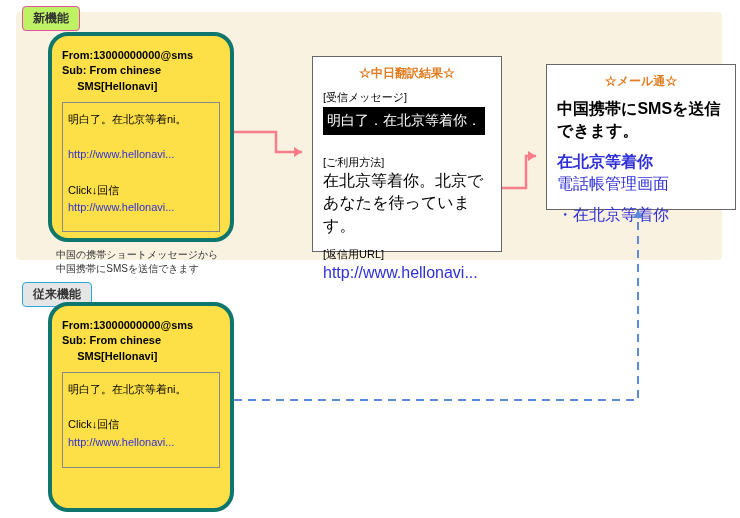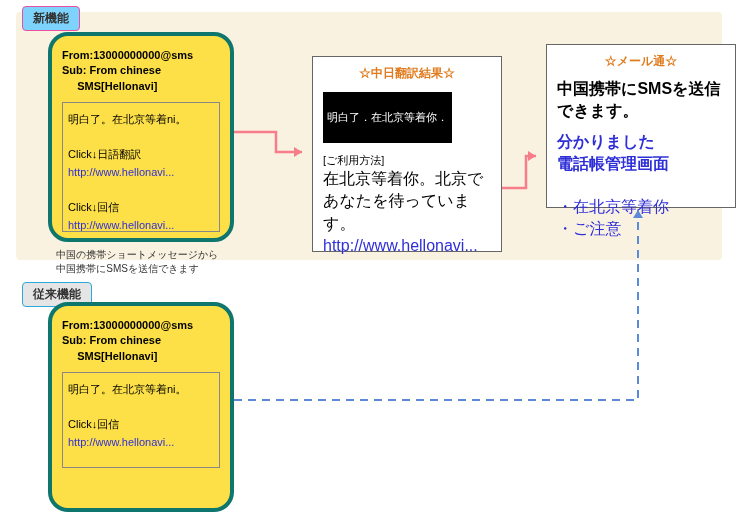--- a/index.html
+++ b/index.html
@@ -1,76 +1,76 @@
 <!DOCTYPE html>
 <html><head>
 <meta charset="utf-8">
 <style>
   *{box-sizing:border-box;margin:0;padding:0}
   body{font-family:"MS PGothic","Hiragino Kaku Gothic Pro",sans-serif;font-size:12px;background:#fff;width:740px;height:518px;position:relative}
   .region-new{position:absolute;left:16px;top:12px;width:706px;height:248px;background:#faf2e1;border-radius:4px}
   .tag{position:absolute;display:inline-block;padding:3px 10px;border-radius:4px;font-weight:bold;font-size:12px;color:#333}
-  .tag-new{left:22px;top:6px;background:#7dd3fc;border:1px solid #e84fa2}
+  .tag-new{left:22px;top:6px;background:#bef264;border:1px solid #e84fa2}
   .tag-old{left:22px;top:282px;background:#e5e5e5;border:1px solid #2ca8d8}
   .phone{position:absolute;border:4px solid #0f766e;border-radius:20px;background:#fde047;padding:12px 10px 14px;width:186px}
   .phone-new{left:48px;top:32px;height:210px}
   .phone-old{left:48px;top:302px;height:210px}
   .pfrom,.psub{font-weight:bold;font-size:11px;line-height:1.4;white-space:pre}
   .pscreen{border:1px solid #888;margin-top:8px;padding:8px 5px;font-size:11px;line-height:1.6;height:130px;overflow:hidden}
   .pscreen-old{height:96px}
   .lnk{color:#2f2fd8;word-break:break-all}
   .note{position:absolute;left:56px;top:248px;font-size:10px;line-height:1.4;color:#333}
   .box{position:absolute;border:1px solid #666;background:#fff;padding:8px 10px;width:190px}
   .box-trans{left:312px;top:56px;height:196px}
-  .box-mail{left:546px;top:44px;height:164px}
+  .box-mail{left:546px;top:64px;height:146px}
   .box h3{color:#e07c1f;font-weight:bold;font-size:12px;text-align:center;margin-bottom:8px}
   .box .lbl{font-size:11px;margin-top:4px}
-  .box .hl{background:#000;color:#fff;padding:18px 4px;font-size:11px;display:inline-block;margin:2px 0 6px}
+  .box .hl{background:#000;color:#fff;padding:5px 4px;font-size:14px;display:inline-block;margin:2px 0 16px}
   .box .txt{font-size:16px;line-height:1.4}
   .arrow{position:absolute}
   .arrow svg{display:block}
 </style>
 </head>
 <body>
 
 <div class="region-new"></div>
 
 <div class="tag tag-new">新機能</div>
 
 <div class="phone phone-new">
   <div class="pfrom">From:13000000000@sms</div>
   <div class="psub">Sub: From chinese
      SMS[Hellonavi]</div>
   <div class="pscreen">
     <div>明白了。在北京等着ni。</div><br>
-    <div>Click↓日語翻訳</div>
     <div class="lnk">http://www.hellonavi...</div><br>
     <div>Click↓回信</div>
     <div class="lnk">http://www.hellonavi...</div>
   </div>
 </div>
 
 <div class="note" style="white-space:pre">中国の携帯ショートメッセージから
 中国携帯にSMSを送信できます</div>
 
 <div class="box box-trans">
   <h3>☆中日翻訳結果☆</h3>
+  <div class="lbl">[受信メッセージ]</div>
   <div class="hl">明白了．在北京等着你．</div>
   <div class="lbl">[ご利用方法]</div>
   <div class="txt">在北京等着你。北京であなたを待っています。</div>
+  <div class="lbl" style="margin-top:10px">[返信用URL]</div>
   <div class="lnk txt">http://www.hellonavi...</div>
 </div>
 
 <div class="box box-mail">
   <h3>☆メール通☆</h3>
   <div class="txt" style="font-weight:bold;margin-bottom:8px">中国携帯にSMSを送信できます。</div>
-  <div class="lnk txt" style="font-weight:bold">分かりました</div>
-  <div class="lnk txt" style="font-weight:bold;margin-bottom:20px">電話帳管理画面</div>
+  <div class="lnk txt" style="font-weight:bold">在北京等着你</div>
+  <div class="lnk txt" style="font-weight:normal;margin-bottom:8px">電話帳管理画面</div>
   <div class="lnk txt">・在北京等着你</div>
-  <div class="lnk txt">・ご注意</div>
 </div>
 
 <div class="arrow" style="left:234px;top:130px">
   <svg width="78" height="34">
       <path d="M0 2 H42 V22 H68" stroke="#f77d8a" stroke-width="2.5" fill="none"></path>
       <path d="M68 22 l-8 -5 v10 z" fill="#f77d8a"></path>
     </svg>
 </div>
 <div class="arrow" style="left:502px;top:150px">
   <svg width="44" height="44">

